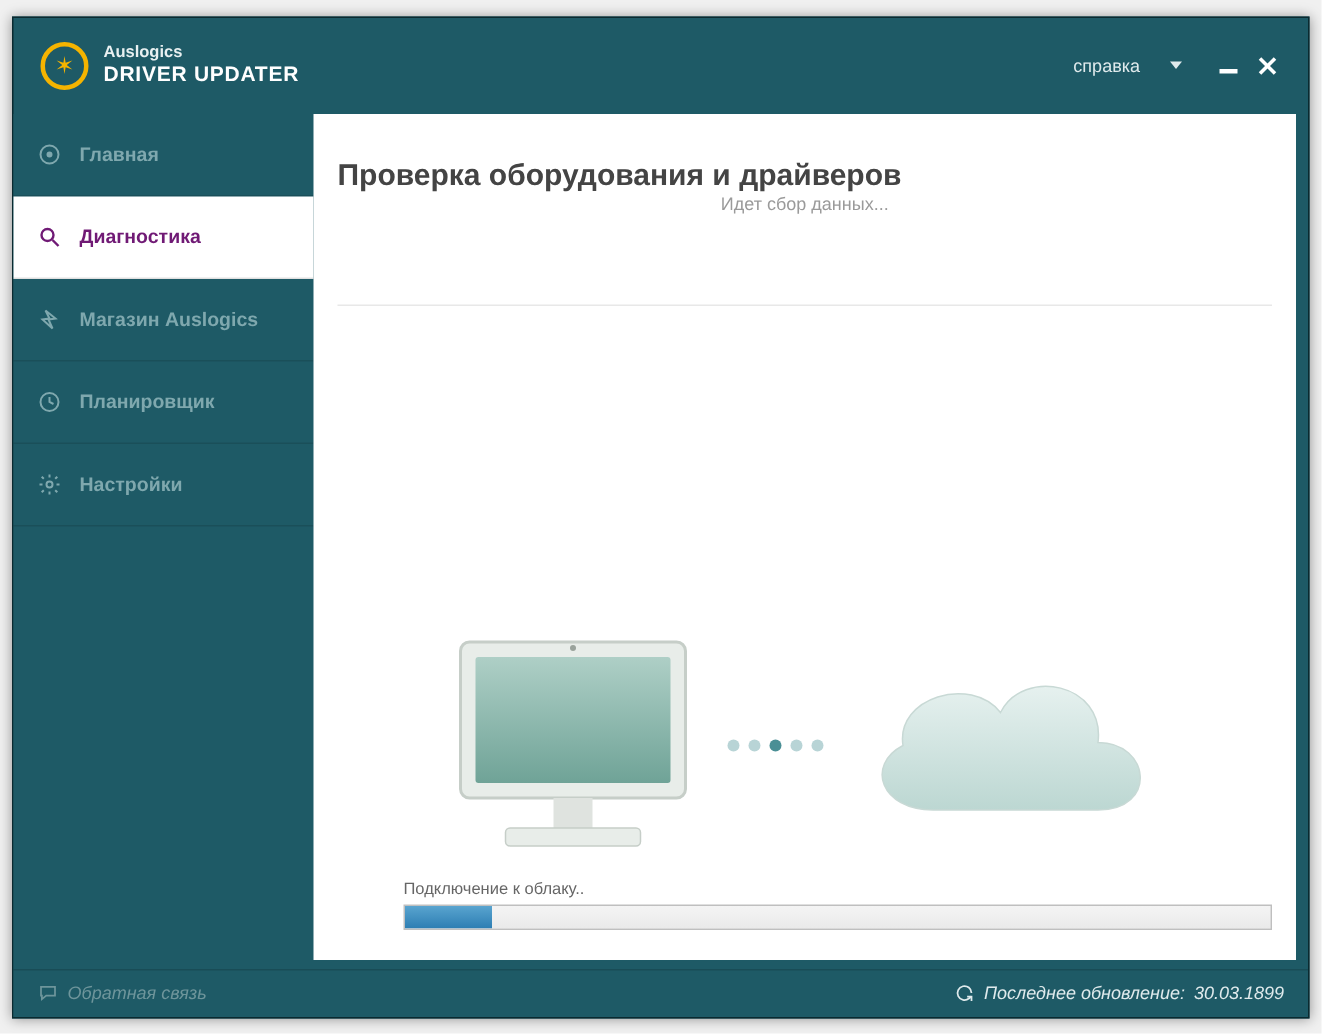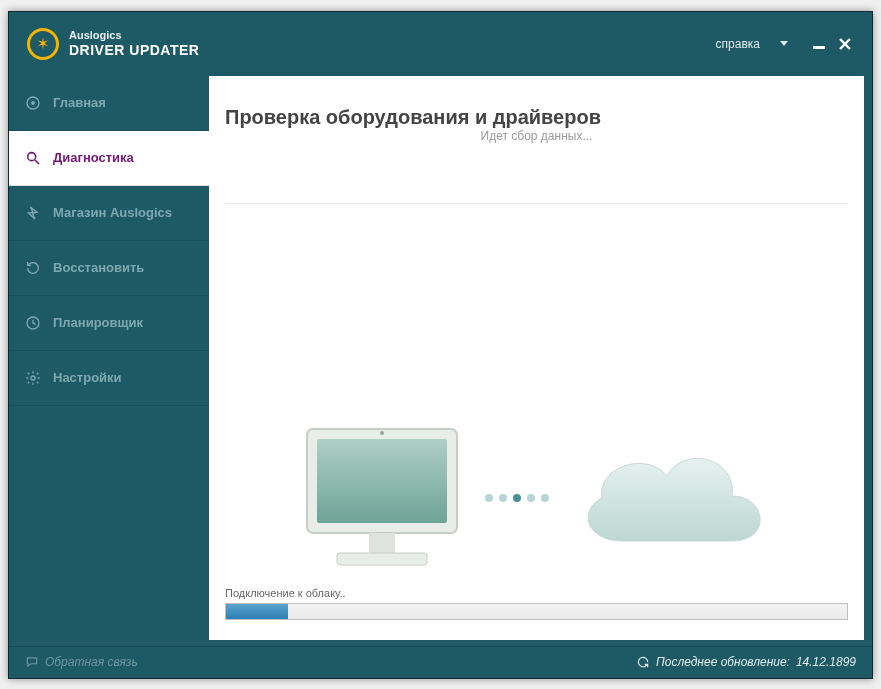--- a/index.html
+++ b/index.html
@@ -23,21 +23,21 @@
 .nav-item.active { background: #fff; color: #701a75; }
 .content { flex: 1; background: #fff; margin-right: 8px; padding: 30px 16px 20px; display: flex; flex-direction: column; position: relative; }
 .content h1 { font-size: 20px; font-weight: 700; color: #444; }
 .status-line { text-align: center; color: #9a9a9a; font-size: 12px; }
 .illus-area { flex: 1; display: flex; align-items: flex-end; justify-content: center; padding-bottom: 6px; border-top: 1px solid #e8e8e8; margin-top: 60px; position: relative; }
 .illus-inner { display: flex; align-items: center; gap: 18px; width: 100%; justify-content: center; padding-top: 10px; }
 .monitor { position: relative; }
 .dots { display: flex; gap: 6px; }
 .dots span { width: 8px; height: 8px; border-radius: 50%; background: #b8d4d6; }
 .dots span.on { background: #4a8f95; }
-.bottom-row { display: flex; align-items: flex-end; gap: 8px; margin-top: 6px; }
+.bottom-row { display: flex; align-items: flex-end; gap: 8px; margin-top: 6px; margin-left: 44px; }
 .progress-wrap { flex: 1; }
 .progress-label { font-size: 11px; color: #666; margin-bottom: 4px; }
 .progress-bar { height: 17px; border: 1px solid #bfbfbf; background: linear-gradient(#f4f4f4,#eaeaea); position: relative; overflow: hidden; }
 .progress-fill { position: absolute; left: 0; top: 0; bottom: 0; width: 10%; background: linear-gradient(#59a4cf,#2d7eb3); }
 .stop-btn { width: 158px; height: 42px; border: 1px solid #c8c8c8; background: linear-gradient(#ffffff,#f1f1f1); font-size: 12px; color: #444; cursor: pointer; }
 .statusbar { height: 32px; background: #1e5a66; display: flex; align-items: center; padding: 0 16px; color: #6e959b; font-size: 12px; border-top: 1px solid rgba(0,0,0,.15); font-style: italic; }
 .statusbar .spacer { flex: 1; }
 .statusbar .feedback, .statusbar .lastupd { display: flex; align-items: center; gap: 6px; }
 .statusbar .lastupd { color: #dfeaec; }
 .statusbar svg { width: 14px; height: 14px; }
@@ -97,27 +97,20 @@
       </div>
 
       <div class="nav-item">
         <svg viewBox="0 0 24 24" fill="none" stroke="currentColor" stroke-width="2">
             <path d="M8 3l10 8-7 1 4 9-10-9 7-1z"></path>
           </svg>
         <span>Магазин Auslogics</span>
       </div>
 
 
-      <div class="nav-item">
-        <svg viewBox="0 0 24 24" fill="none" stroke="currentColor" stroke-width="2">
-            <path d="M4 12a8 8 0 1 0 3-6.3L4 8"></path>
-            <path d="M4 3v5h5"></path>
-          </svg>
-        <span>Восстановить</span>
-      </div>
 
       <div class="nav-item">
         <svg viewBox="0 0 24 24" fill="none" stroke="currentColor" stroke-width="2">
             <circle cx="12" cy="12" r="9"></circle>
             <path d="M12 7v5l4 2"></path>
           </svg>
         <span>Планировщик</span>
       </div>
 
       <div class="nav-item">
@@ -190,17 +183,17 @@
         </svg>
       <span>Обратная связь</span>
     </div>
     <div class="spacer"></div>
     <div class="lastupd">
       <svg viewBox="0 0 24 24" fill="none" stroke="currentColor" stroke-width="2">
           <path d="M20 12a8 8 0 1 0-3 6.3L20 16"></path>
           <path d="M20 21v-5h-5"></path>
         </svg>
       <span>Последнее обновление:</span>
-      <span>14.12.1899</span>
+      <span>30.03.1899</span>
     </div>
   </div>
 
 </div>
 
 </body></html>

